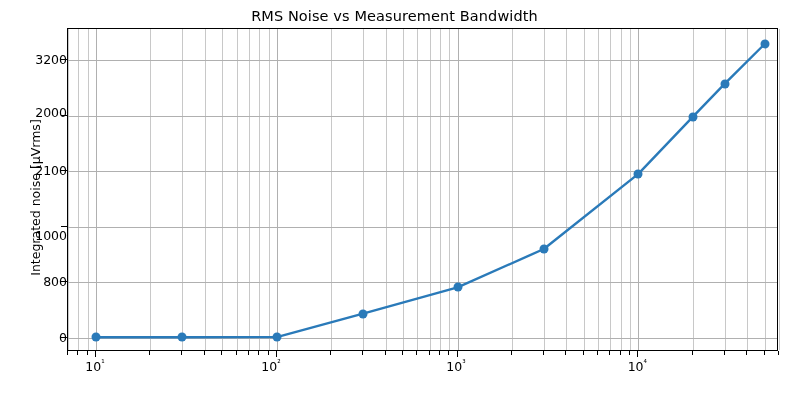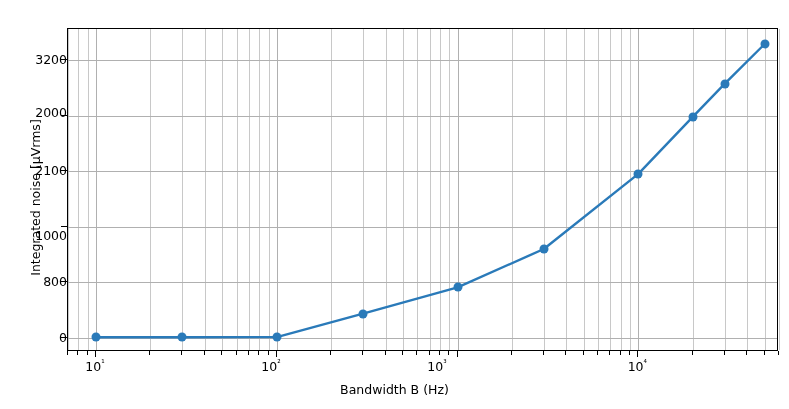--- a/index.html
+++ b/index.html
@@ -54,20 +54,21 @@
     position:absolute;width:9px;height:9px;border-radius:50%;
     background:#2a7ab9;transform:translate(-50%,-50%);
   }
   svg#series-svg{position:absolute;left:0;top:0;overflow:visible;}
 </style>
 </head>
 <body>
 
 <div id="root">
 
+  <div id="chart-title">RMS Noise vs Measurement Bandwidth</div>
 
   <div id="plot-area">
     <div id="grid-layer">
         <div class="vgrid minor" style="left: 0px;"></div>
         <div class="vgrid minor" style="left: 10.4835px;"></div>
         <div class="vgrid minor" style="left: 19.7307px;"></div>
         <div class="vgrid" style="left: 28.0025px;"></div>
         <div class="vgrid minor" style="left: 82.4214px;"></div>
         <div class="vgrid minor" style="left: 114.254px;"></div>
         <div class="vgrid minor" style="left: 136.84px;"></div>
@@ -156,34 +157,33 @@
       <div class="xtick" style="left: 619.81px;"></div>
       <div class="xtick" style="left: 629.057px;"></div>
       <div class="xtick major" style="left: 637.329px;"></div>
       <div class="xtick" style="left: 691.748px;"></div>
       <div class="xtick" style="left: 723.581px;"></div>
       <div class="xtick" style="left: 746.167px;"></div>
       <div class="xtick" style="left: 763.686px;"></div>
       <div class="xtick" style="left: 778px;"></div>
       <div class="xticklabel" style="left: 95.0025px;">10<sup>¹</sup></div>
       <div class="xticklabel" style="left: 271px;">10<sup>²</sup></div>
-      <div class="xticklabel" style="left: 437px; text-align: center;">10<sup>³</sup></div>
+      <div class="xticklabel" style="left: 456px; text-align: center;">10<sup>³</sup></div>
       <div class="xticklabel" style="left: 637.329px;">10<sup>⁴</sup></div>
       <div class="ytick" style="top: 336.57px;"></div>
       <div class="yticklabel" style="top: 336.57px;">0</div>
       <div class="ytick" style="top: 281.072px;"></div>
       <div class="yticklabel" style="top: 281.072px;">800</div>
       <div class="ytick" style="top: 225.574px;"></div>
       <div class="yticklabel" style="top: 235px;">1000</div>
       <div class="ytick" style="top: 170.076px;"></div>
       <div class="yticklabel" style="top: 170.076px;">2100</div>
       <div class="ytick" style="top: 114.577px;"></div>
       <div class="yticklabel" style="top: 112px;">2000</div>
       <div class="ytick" style="top: 59.079px;"></div>
       <div class="yticklabel" style="top: 59.079px;">3200</div>
     </div>
 
-  <div id="xlabel">Bandwidth B (Hz)</div>
   <div id="ylabel-wrap">
     <div id="ylabel">Integrated noise [µVrms]</div>
   </div>
 
 </div>
 
 </body></html>

